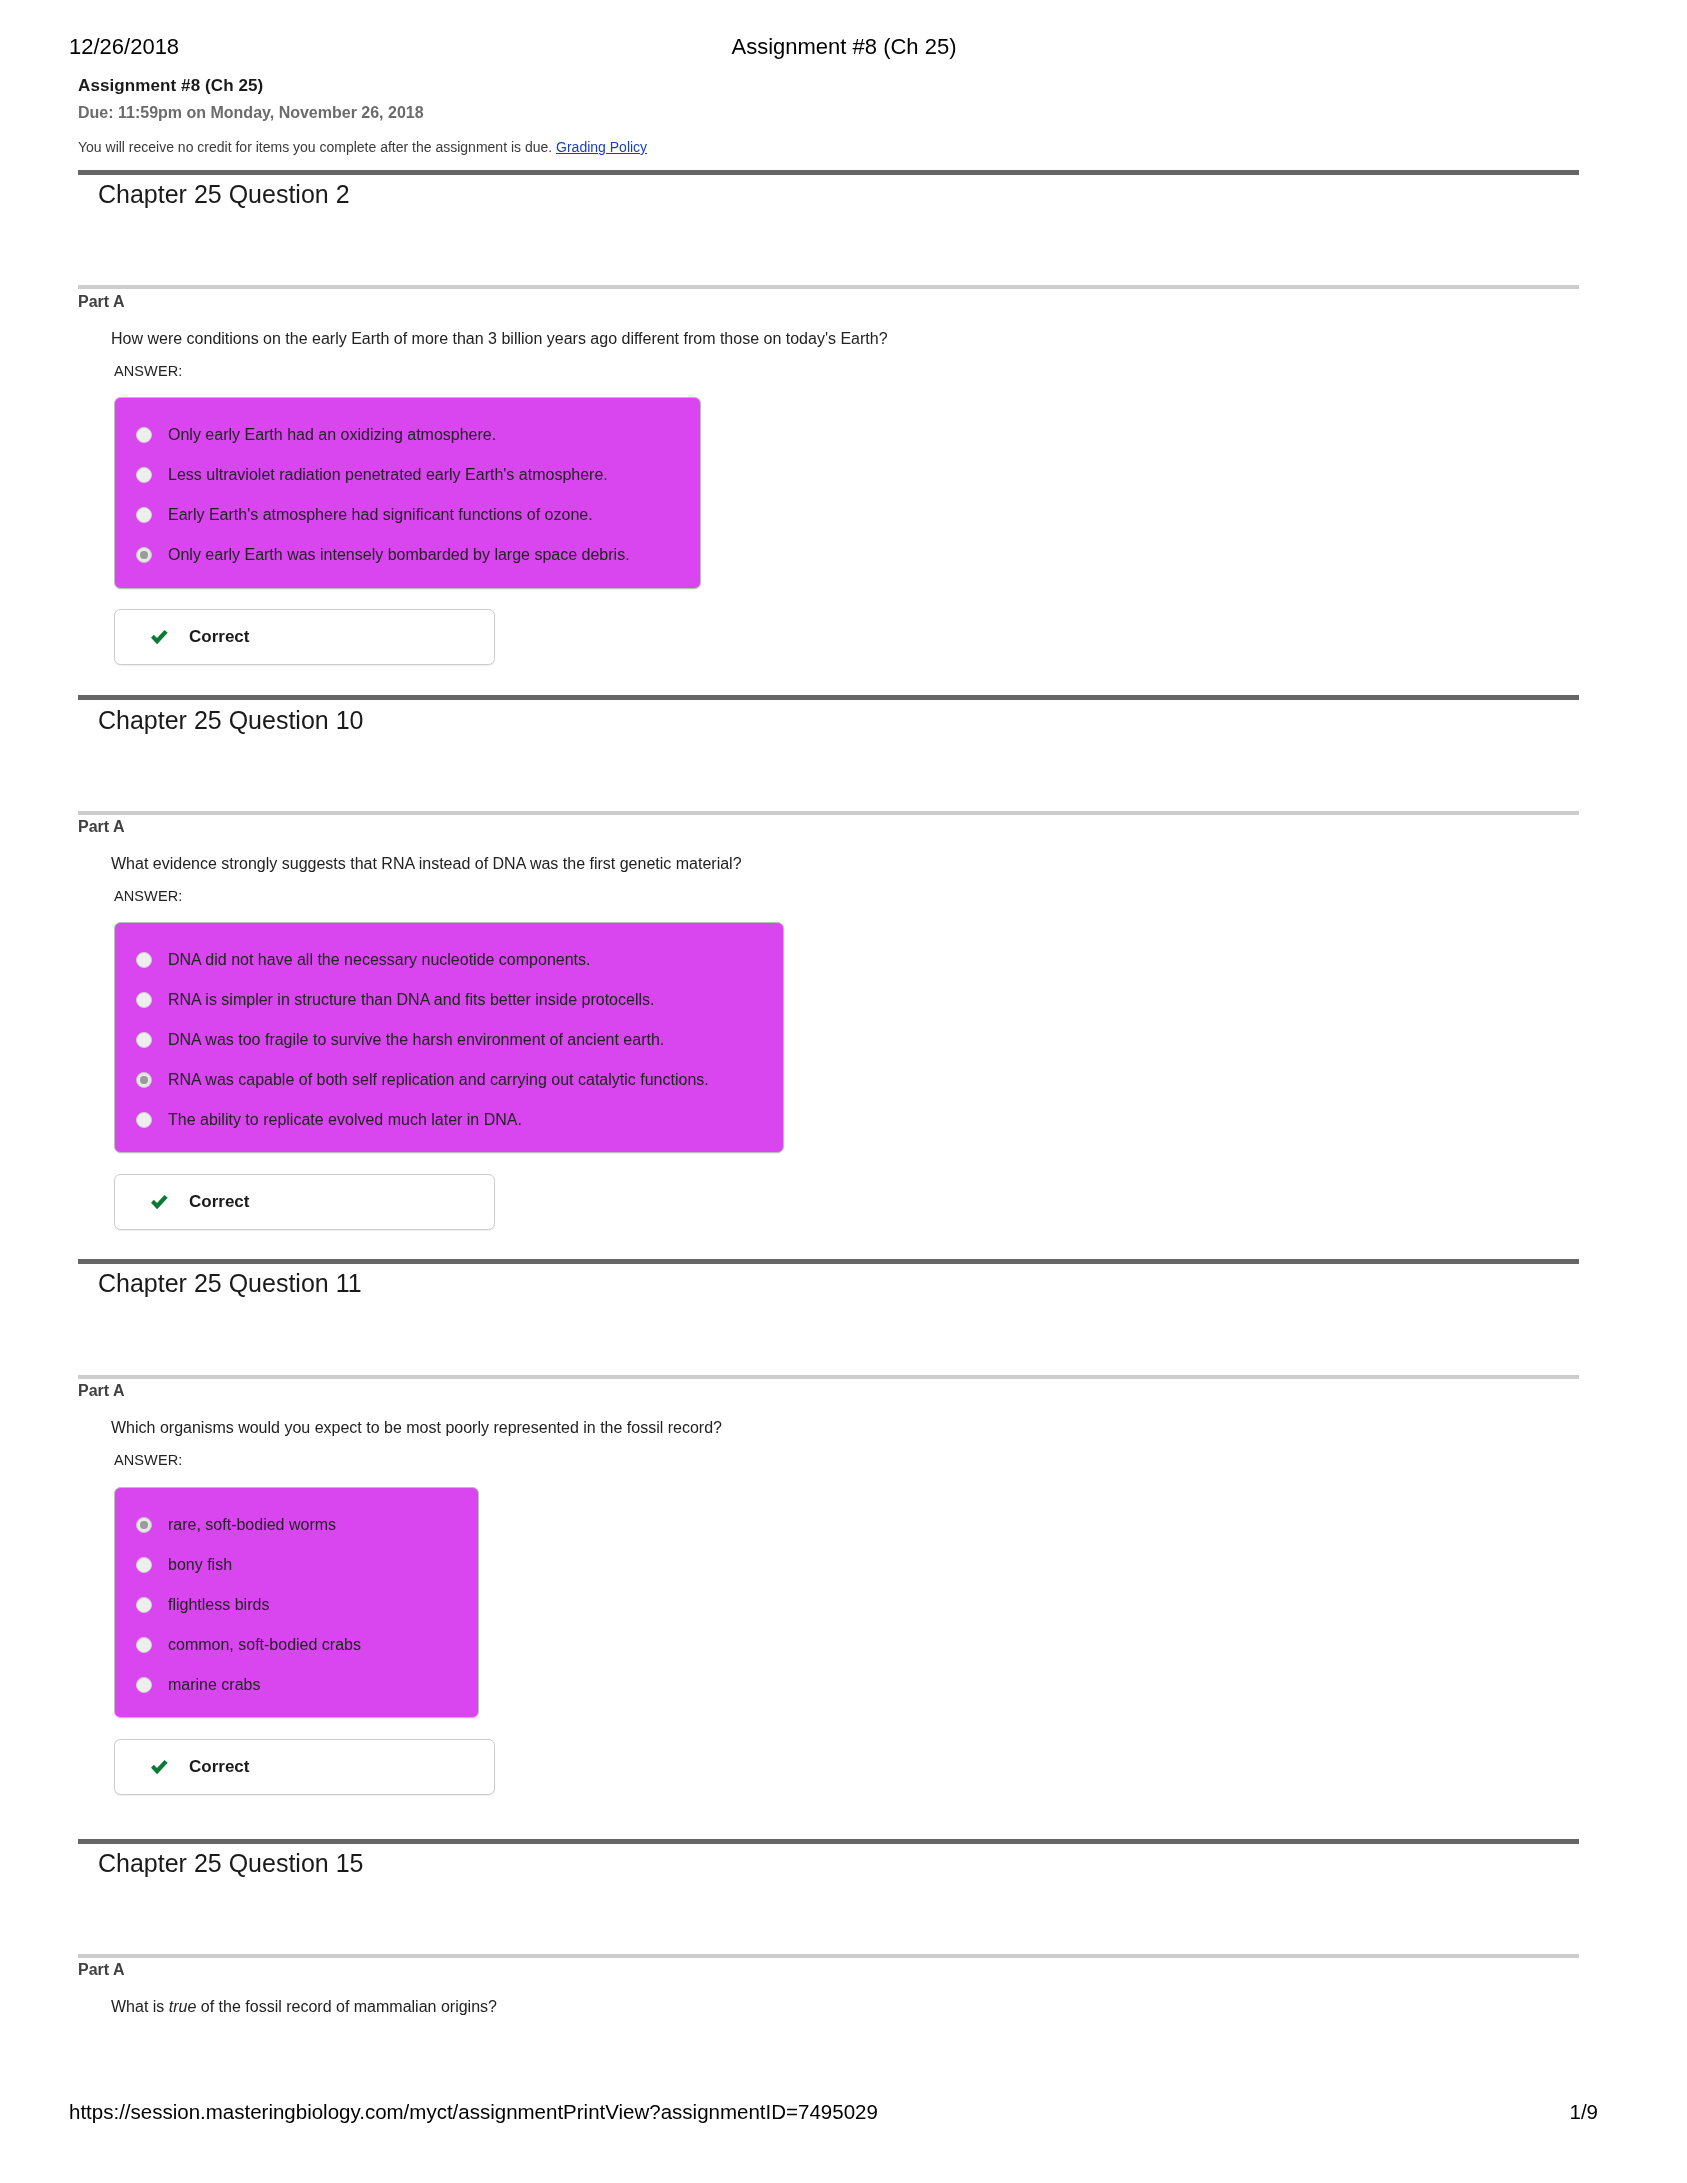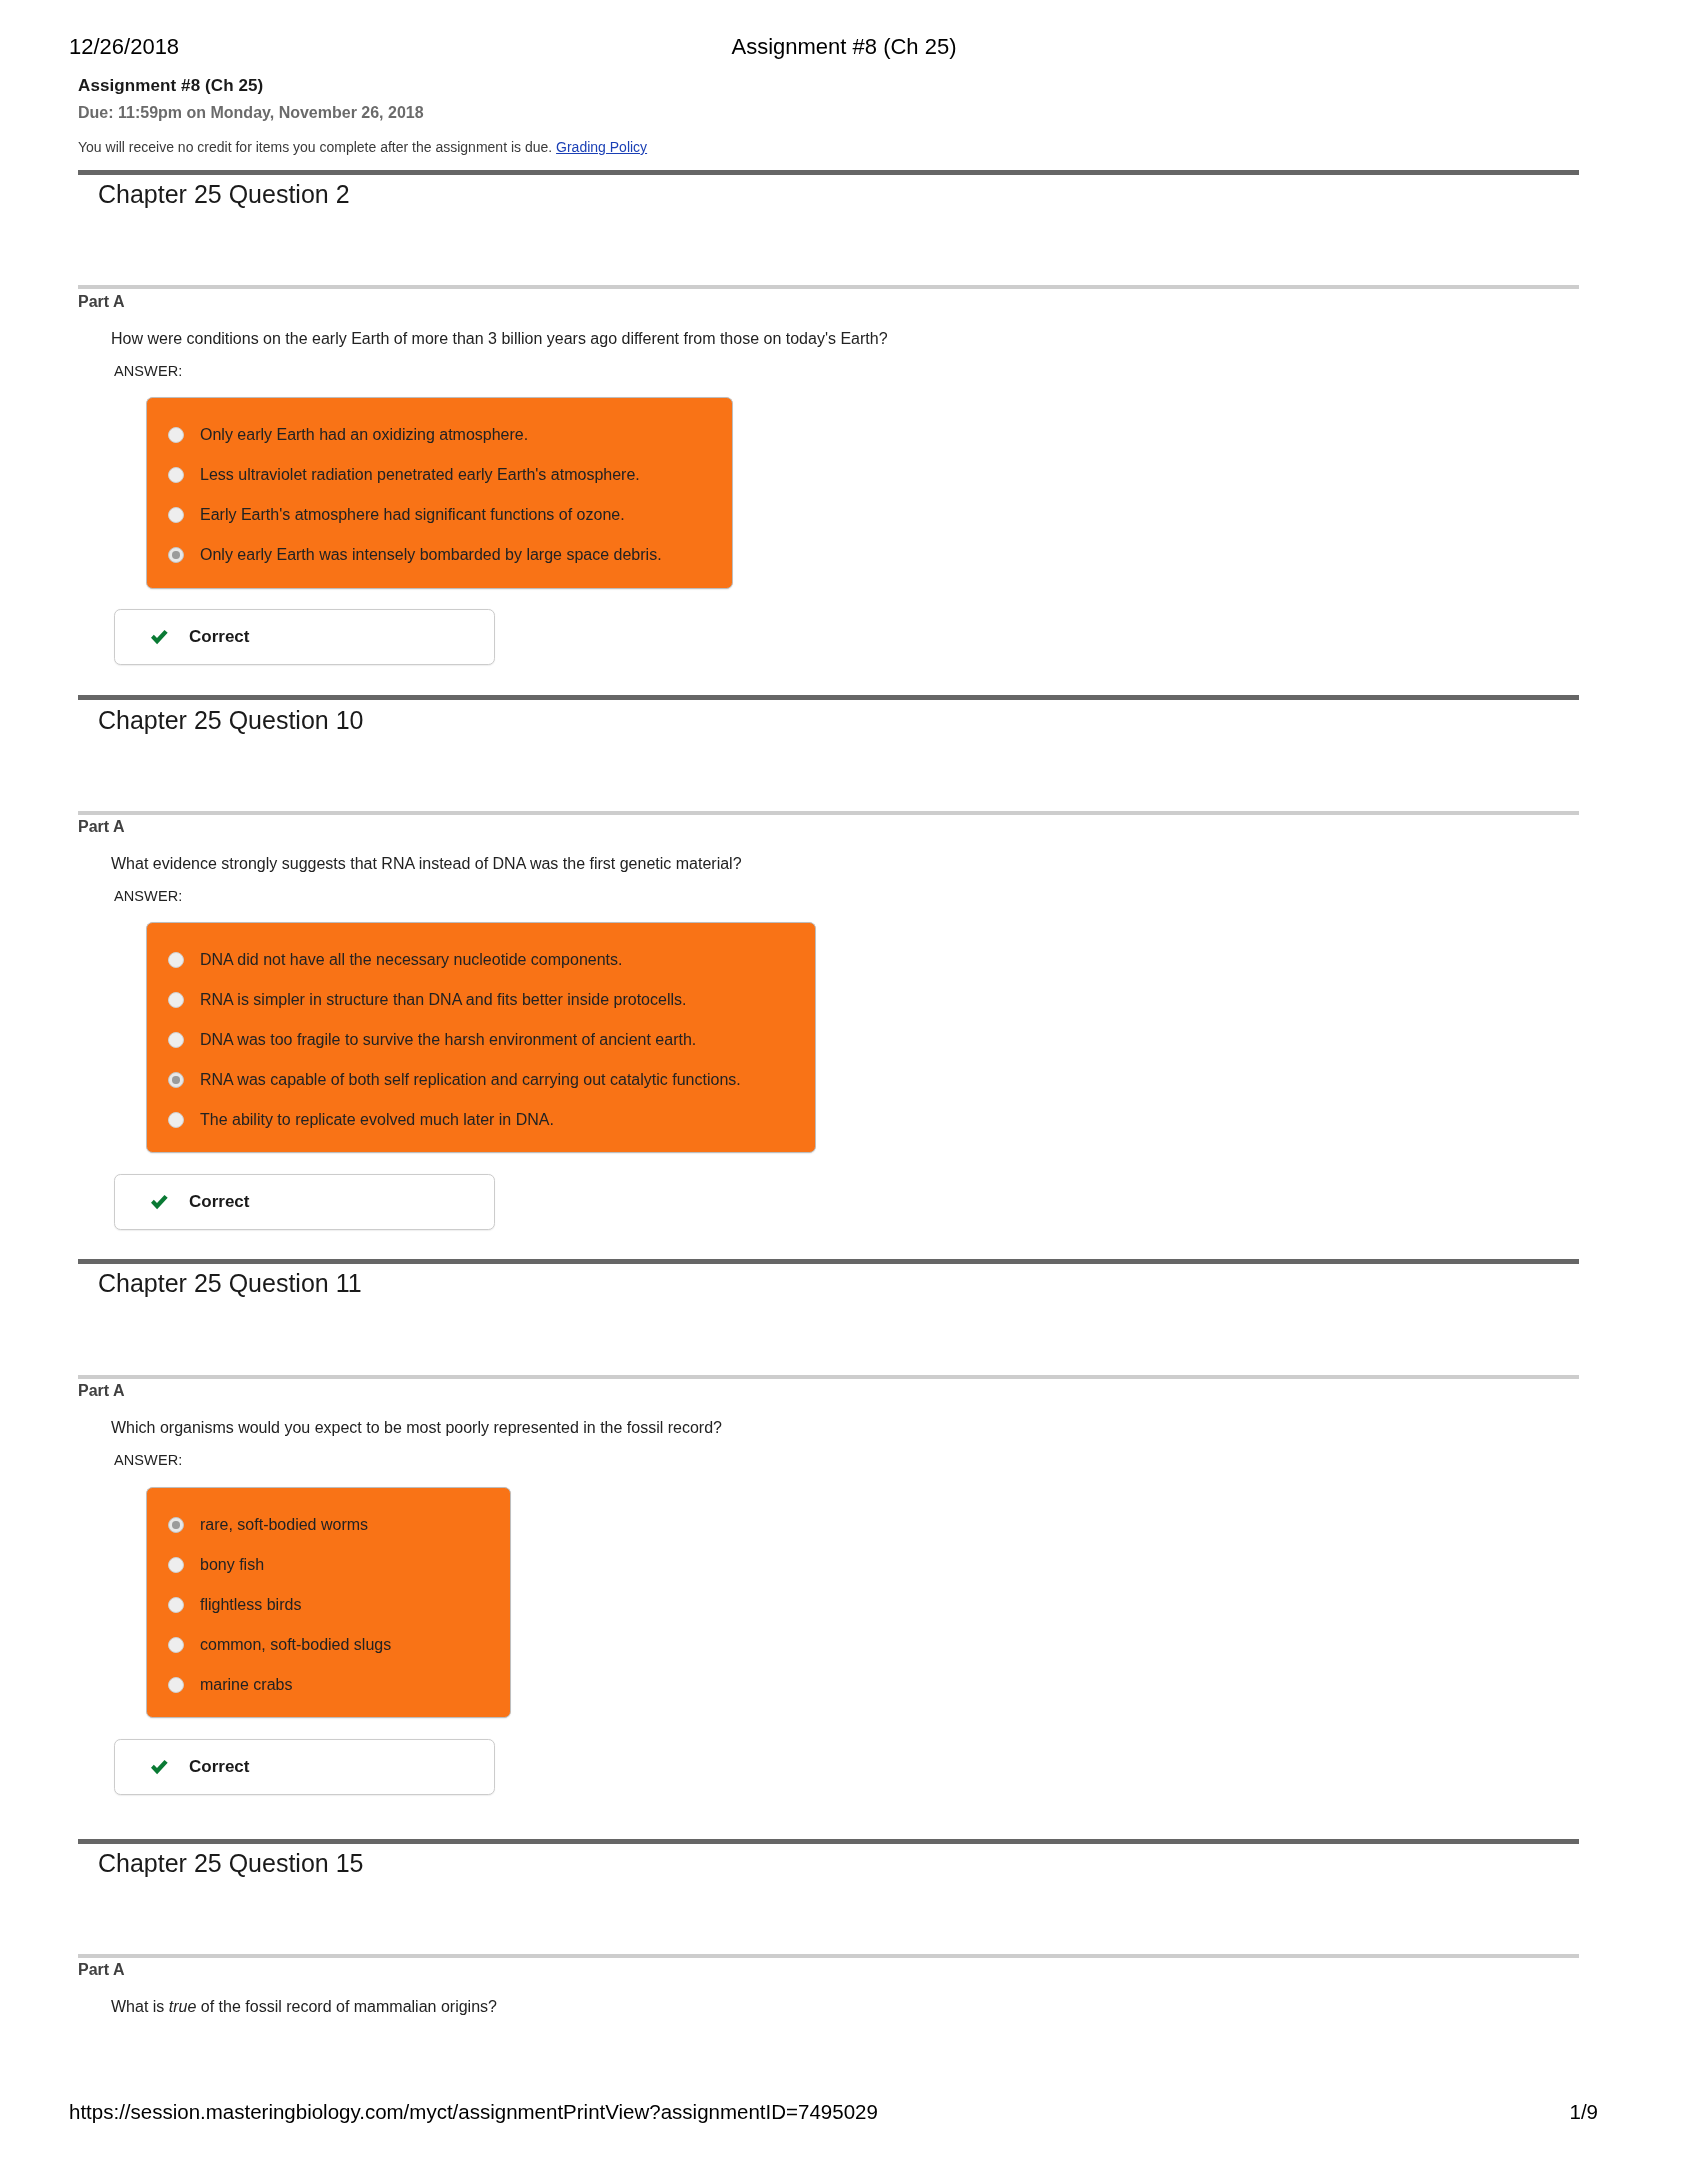--- a/index.html
+++ b/index.html
@@ -133,23 +133,22 @@
     letter-spacing: 0.1px;
   }
 
   
   .choices-box {
     position: absolute;
     left: 114px;
     box-sizing: border-box;
     border: 1.3px solid #bdbdbd;
     border-radius: 6.6px;
-    background: #f97316;
+    background: #d946ef;
     box-shadow: 0 0.7px 1.3px rgba(0,0,0,0.07);
-    margin-left: 32px;
   }
   .choice-row {
     display: flex;
     align-items: center;
     height: 40px;
     padding-left: 21px;
   }
   .radio {
     width: 16px;
     height: 16px;
@@ -337,21 +336,21 @@
     <div class="choice-row">
       <span class="radio"></span>
       <span class="choice-text">bony fish</span>
     </div>
     <div class="choice-row">
       <span class="radio"></span>
       <span class="choice-text">flightless birds</span>
     </div>
     <div class="choice-row">
       <span class="radio"></span>
-      <span class="choice-text">common, soft-bodied slugs</span>
+      <span class="choice-text">common, soft-bodied crabs</span>
     </div>
     <div class="choice-row">
       <span class="radio"></span>
       <span class="choice-text">marine crabs</span>
     </div>
   </div>
 
   <div class="correct-box" style="top:1739px;">
     <svg class="check-icon" viewBox="0 0 24 24">
       <path d="M3.2 12.4 L6.2 9.2 L9.6 12.9 L17.6 4.2 L21.0 7.1 L9.7 19.4 Z" fill="#0a7a34"></path>

